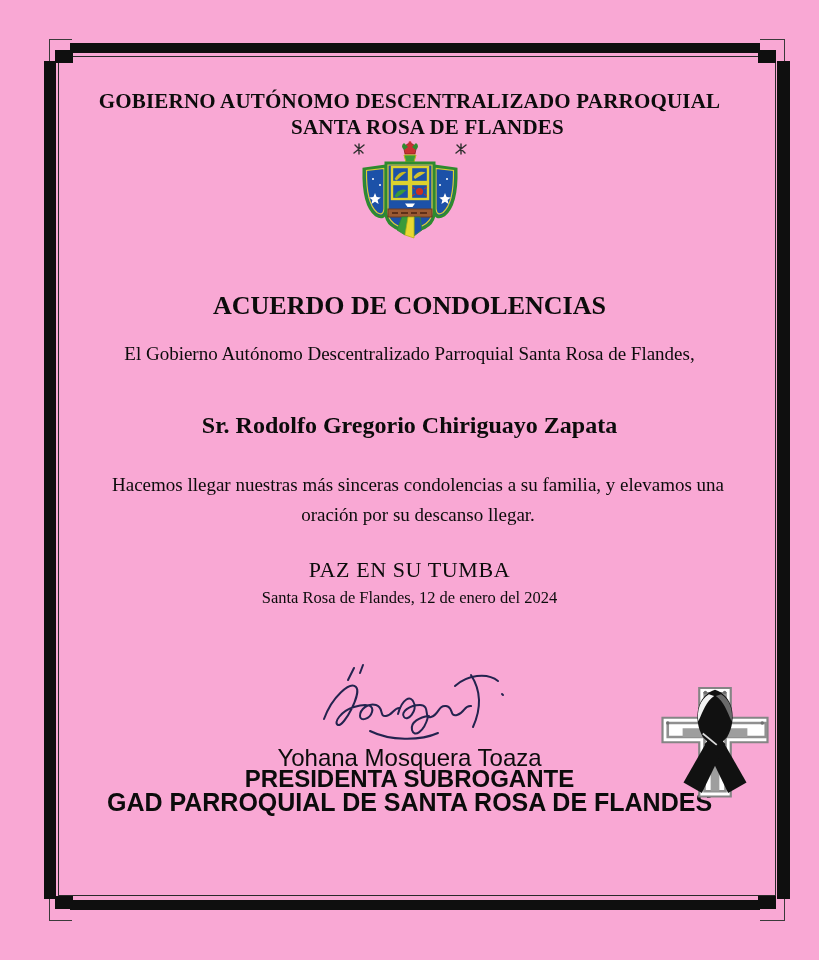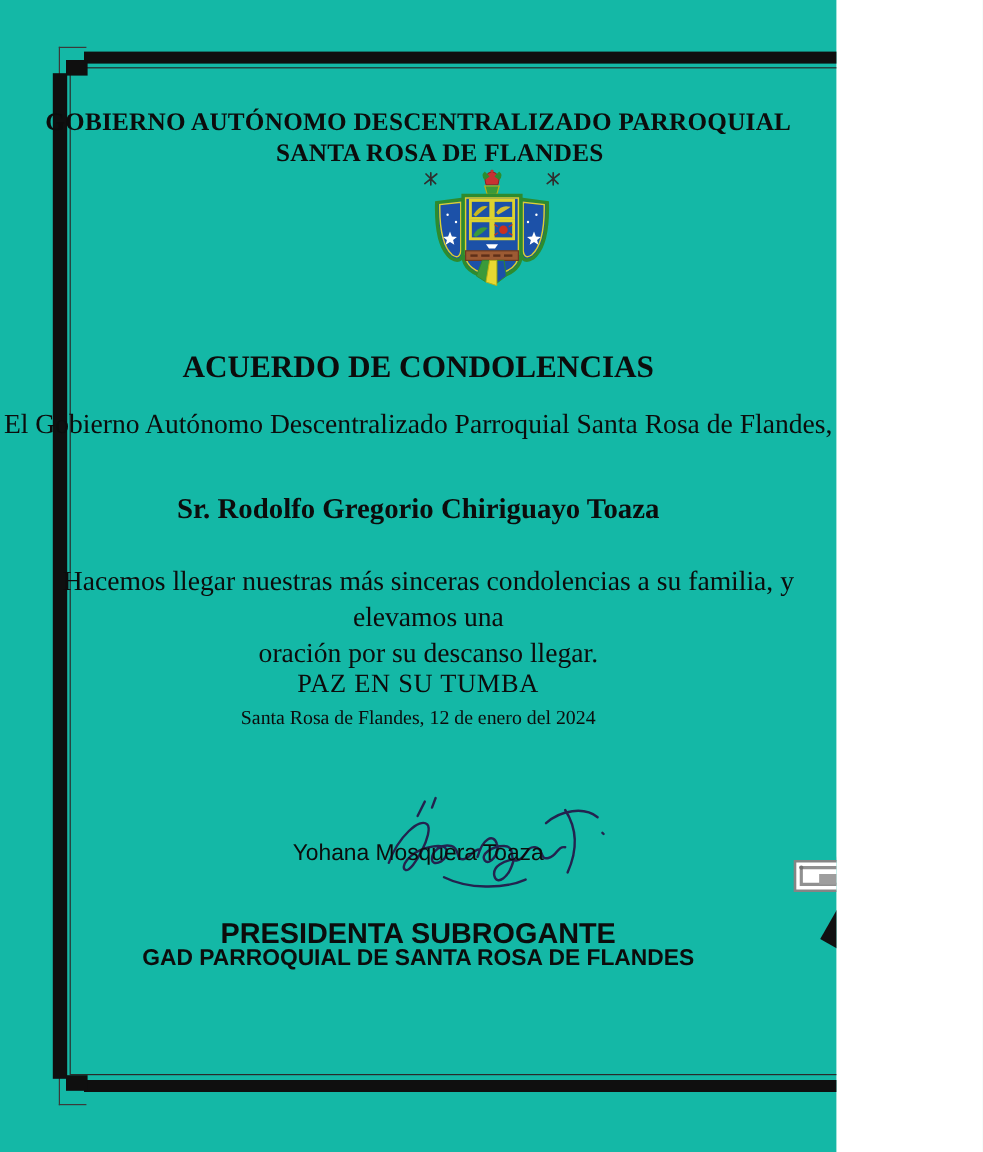--- a/index.html
+++ b/index.html
@@ -1,16 +1,16 @@
 <!DOCTYPE html>
 <html><head>
 <meta charset="utf-8">
 <style>
   html,body{margin:0;padding:0;background:#ffffff;}
-  .page{position:relative;width:697px;height:960px;background:#14b8a6;overflow:hidden;
+  .page{position:relative;width:819px;height:960px;background:#f9a8d4;overflow:hidden;
         font-family:"Liberation Serif",serif;color:#0c0c0c;}
   
   .f{position:absolute;background:#0f0f0f;}
   .thin-rect{position:absolute;left:58px;top:56px;width:716px;height:838px;
              border:1.5px solid #2a2a2a;background:transparent;}
   .bar-top{left:70px;top:43px;width:690px;height:10px;}
   .bar-bottom{left:70px;top:900px;width:690px;height:10px;}
   .bar-left{left:44px;top:61px;width:12px;height:838px;}
   .bar-right{left:777px;top:61px;width:13px;height:838px;}
   .step{position:absolute;background:#0f0f0f;width:18px;height:13px;}
@@ -21,30 +21,30 @@
   .notch{position:absolute;border:0 solid #3a3a3a;}
   .n-tl{left:49px;top:39px;width:22px;height:23px;border-top-width:1px;border-left-width:1px;}
   .n-tr{left:760px;top:39px;width:24px;height:23px;border-top-width:1px;border-right-width:1px;}
   .n-bl{left:49px;top:898px;width:22px;height:22px;border-bottom-width:1px;border-left-width:1px;}
   .n-br{left:760px;top:898px;width:24px;height:22px;border-bottom-width:1px;border-right-width:1px;}
   
   .t{position:absolute;left:0;right:0;text-align:center;}
   .hdr{font-weight:bold;font-size:21px;letter-spacing:0.2px;}
   .hdr1{top:89px;} .hdr2{top:115px;margin-left:36px;}
   .title{top:291px;font-weight:bold;font-size:26px;}
-  .para{font-size:23px;line-height:29px;}
+  .para{font-size:19px;line-height:29px;}
   .para1{top:339px;}
   .name{top:412px;font-weight:bold;font-size:24px;}
   .para2{top:470px;line-height:30px;margin-left:17px;}
   .paz{top:557px;font-weight:normal;font-size:22px;letter-spacing:0.6px;}
   .date{top:588px;font-size:16.5px;}
   .sans{font-family:"Liberation Sans",sans-serif;}
-  .sig-name{top:701px;font-size:19px;}
+  .sig-name{top:744px;font-size:24px;}
   .sig-role{top:765px;font-size:24px;font-weight:bold;}
-  .sig-org{top:788px;font-size:19px;font-weight:bold;text-align:center;}
+  .sig-org{top:788px;font-size:25px;font-weight:bold;text-align:center;}
   
   .crest{position:absolute;left:350px;top:141px;width:120px;height:114px;}
   .signature{position:absolute;left:310px;top:659px;width:205px;height:86px;}
   .mourning{position:absolute;left:659px;top:680px;width:112px;height:128px;}
 </style>
 </head>
 <body>
 
 <div class="page">
 
@@ -128,21 +128,21 @@
         <circle cx="90" cy="44" r="1"></circle>
     </g>
   </svg>
 
   <div class="t title">ACUERDO DE CONDOLENCIAS</div>
 
   <div class="t para para1">
     <div>El Gobierno Autónomo Descentralizado Parroquial Santa Rosa de Flandes,</div>
   </div>
 
-  <div class="t name">Sr. Rodolfo Gregorio Chiriguayo Toaza</div>
+  <div class="t name">Sr. Rodolfo Gregorio Chiriguayo Zapata</div>
 
   <div class="t para para2">
     <div>Hacemos llegar nuestras más sinceras condolencias a su familia, y elevamos una</div>
     <div>oración por su descanso llegar.</div>
   </div>
 
   <div class="t paz">PAZ EN SU TUMBA</div>
   <div class="t date">Santa Rosa de Flandes, 12 de enero del 2024</div>
 
   <svg class="signature" viewBox="0 0 205 86">

